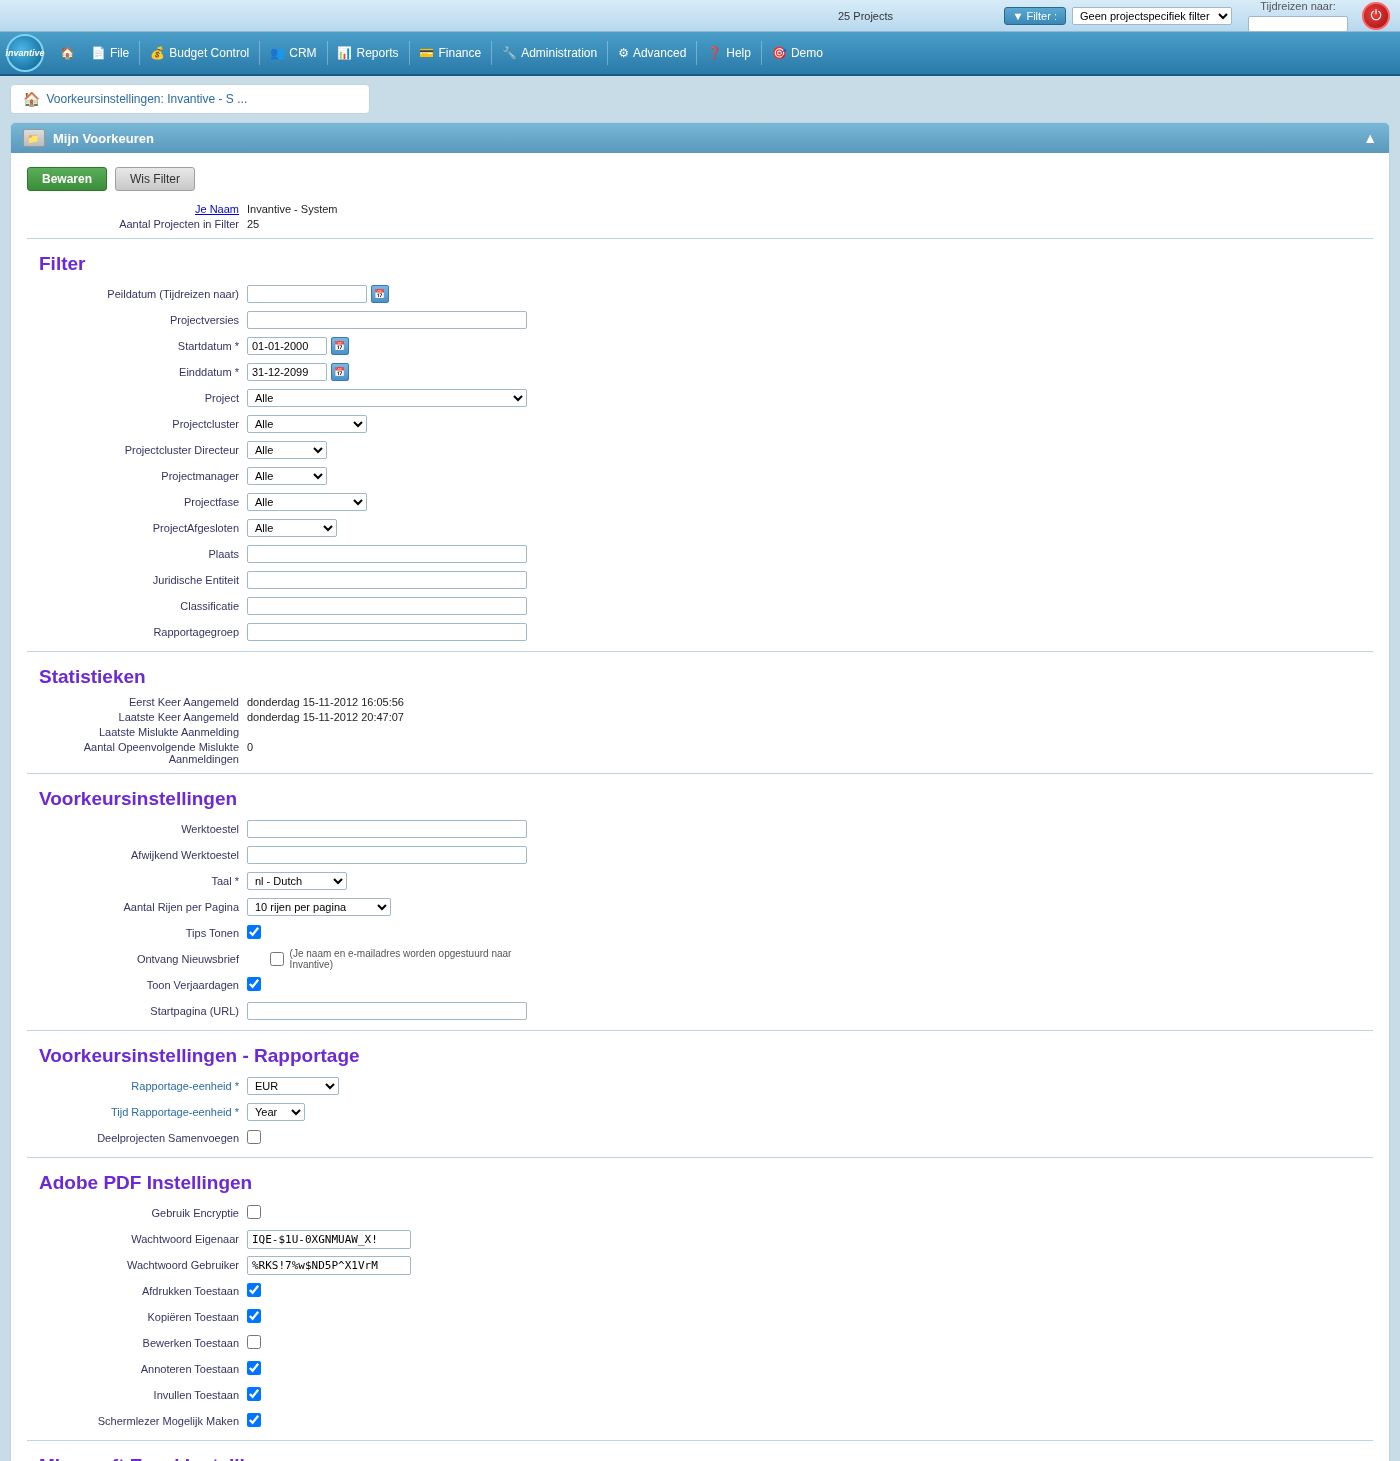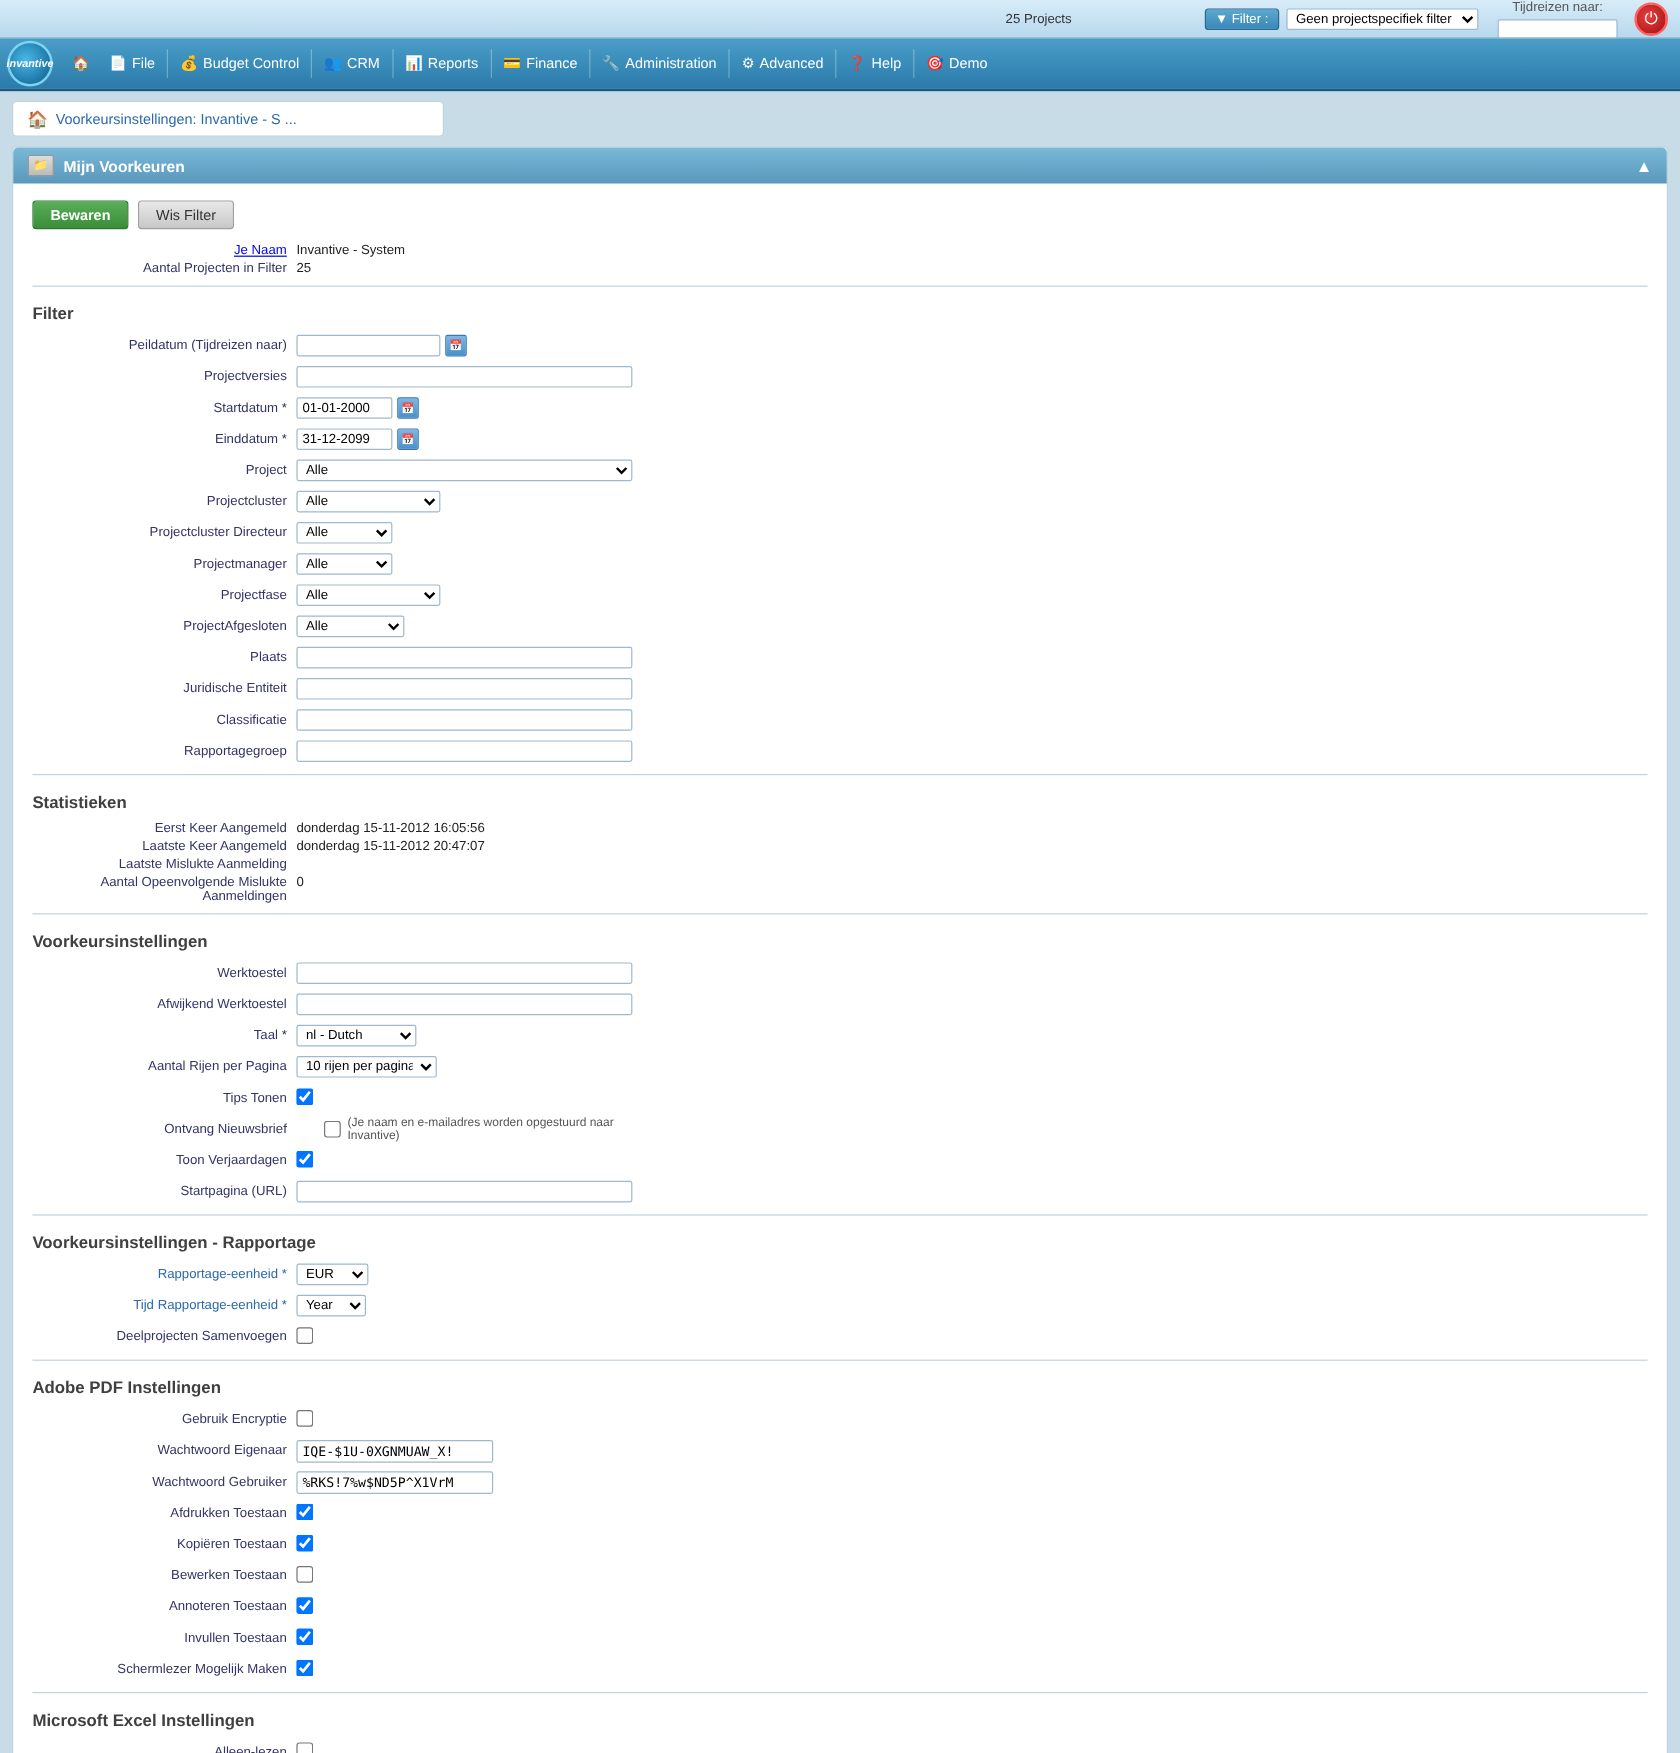--- a/index.html
+++ b/index.html
@@ -214,24 +214,24 @@
       background: linear-gradient(180deg, #7ab8e8 0%, #4a90c8 100%);
       border: 1px solid #3a78b0;
       border-radius: 2px;
       cursor: pointer;
       display: flex; align-items: center; justify-content: center;
       font-size: 9px; color: white;
     }
 
     
     .section-title {
-      font-size: 14px;
+      font-size: 19px;
       font-weight: bold;
-      color: #404040;
-      margin: 14px 0 6px 0;
+      color: #6d28d9;
+      margin: 14px 0 6px 12px;
       padding-bottom: 2px;
     }
     .divider {
       border: none;
       border-top: 1px solid #c0d4e0;
       margin: 8px 0;
     }
 
     
     .info-row {
@@ -532,21 +532,21 @@
         <div class="form-control">
           <select class="form-select" style="width:100px;">
             <option>nl - Dutch</option>
           </select>
         </div>
       </div>
 
       <div class="form-row">
         <div class="form-label">Aantal Rijen per Pagina</div>
         <div class="form-control">
-          <select class="form-select" style="width:117px;">
+          <select class="form-select" style="width:144px;">
             <option>10 rijen per pagina</option>
           </select>
         </div>
       </div>
 
       <div class="form-row">
         <div class="form-label">Tips Tonen</div>
         <div class="form-control">
           <input type="checkbox" class="form-checkbox" checked="" style="">
         </div>
@@ -574,21 +574,21 @@
         </div>
       </div>
 
       <hr class="divider">
 
       <div class="section-title">Voorkeursinstellingen - Rapportage</div>
 
       <div class="form-row">
         <div class="form-label"><a href="#">Rapportage-eenheid *</a></div>
         <div class="form-control">
-          <select class="form-select" style="width:60px;">
+          <select class="form-select" style="width:92px;">
             <option>EUR</option>
           </select>
         </div>
       </div>
 
       <div class="form-row">
         <div class="form-label"><a href="#">Tijd Rapportage-eenheid *</a></div>
         <div class="form-control">
           <select class="form-select" style="width:58px;">
             <option>Year</option>

